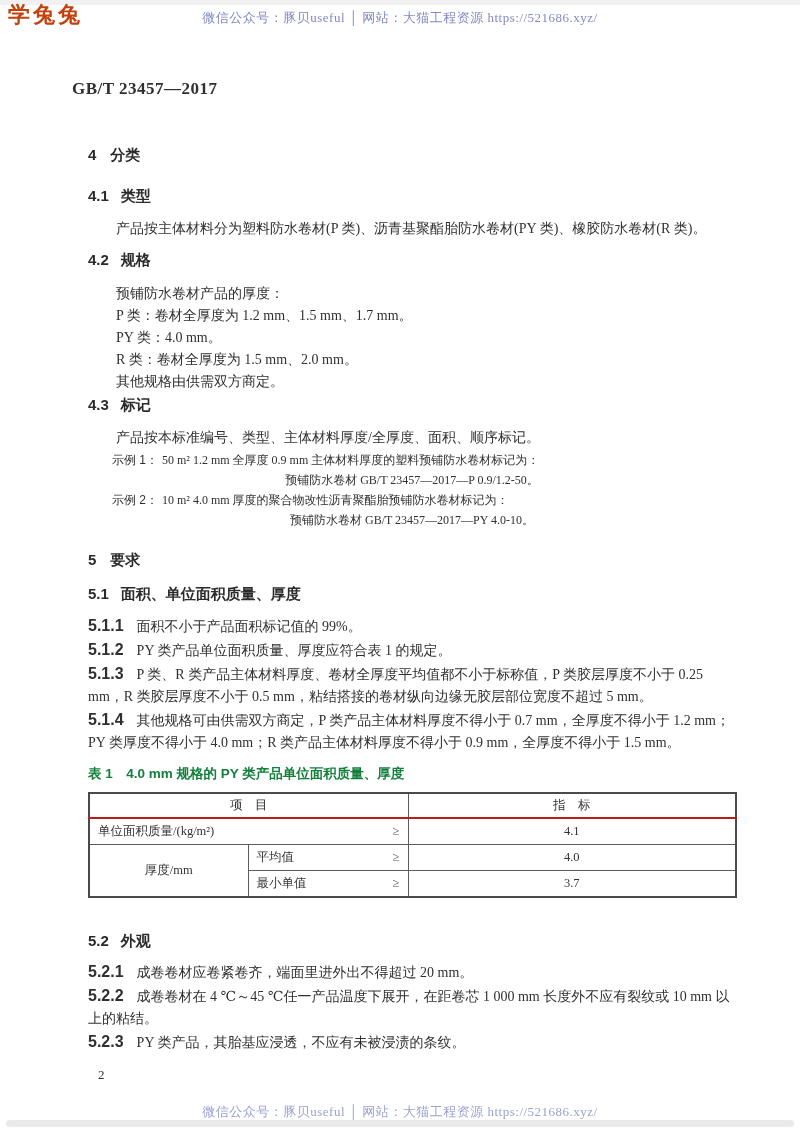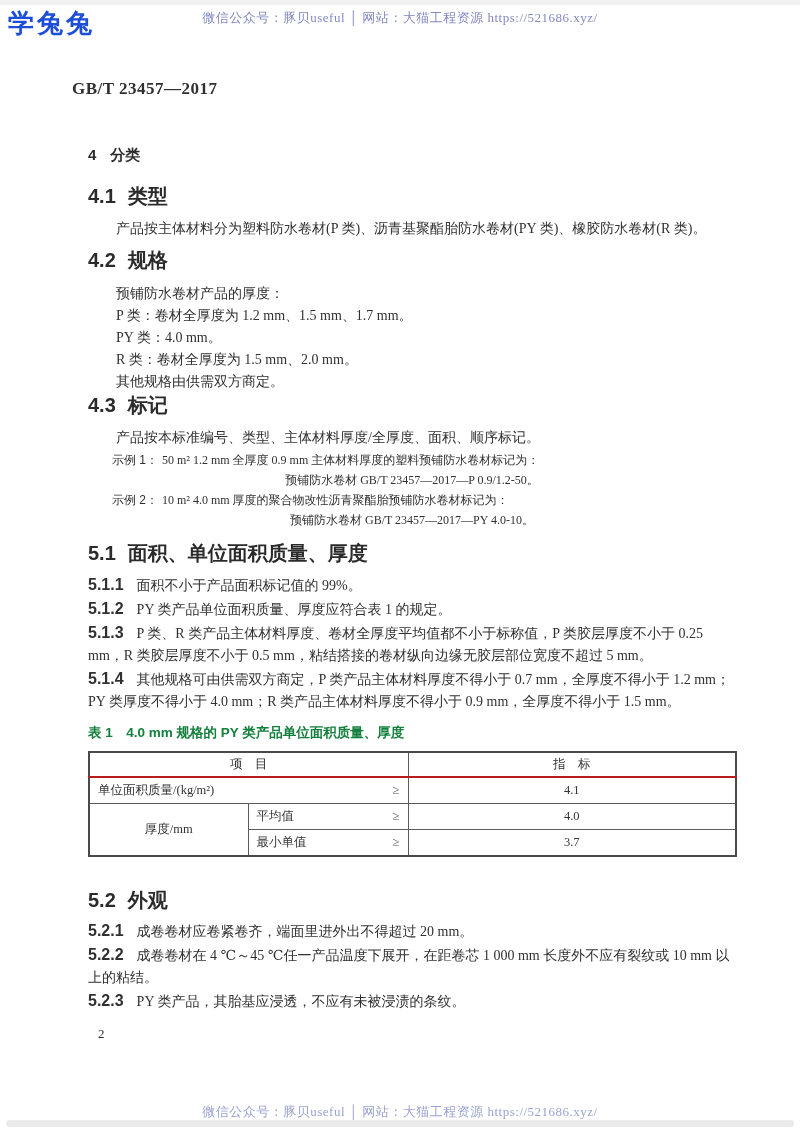--- a/index.html
+++ b/index.html
@@ -4,42 +4,42 @@
 <style>
   html,body{margin:0;padding:0;}
   body{
     width:800px;height:1132px;position:relative;background:#ffffff;
     font-family:"Liberation Serif","DejaVu Serif",serif;color:#303030;
     overflow:hidden;
   }
   .scan-edge-top{position:absolute;top:0;left:0;width:800px;height:5px;background:#f1f1f1;}
   .scan-edge-bottom{position:absolute;top:1120px;left:6px;width:788px;height:7px;background:#eaeaea;border-radius:4px;}
   .watermark{
-    position:absolute;top:6px;left:8px;font-family:"Liberation Sans",sans-serif;
-    font-size:26px;font-weight:bold;color:#1d4ed8;letter-spacing:3px;
+    position:absolute;top:0;left:8px;font-family:"Liberation Sans",sans-serif;
+    font-size:22px;font-weight:bold;color:#c2410c;letter-spacing:3px;
   }
   .banner{
     position:absolute;left:0;width:800px;text-align:center;
     font-size:13px;color:#8289c4;letter-spacing:0.5px;
   }
   .banner.top{top:9px;}
   .banner.bottom{top:1103px;color:#9aa2d2;}
   .doc-number{
     position:absolute;top:79px;left:72px;font-size:17px;font-weight:bold;
     font-family:"Liberation Serif","DejaVu Serif",serif;letter-spacing:0.5px;
   }
   .content{position:absolute;top:140px;left:88px;width:648px;}
   .sec-h{
     font-family:"Liberation Sans","DejaVu Sans",sans-serif;font-weight:bold;
     font-size:15px;line-height:20px;color:#2b2b2b;
   }
   .sec-h .num{margin-right:14px;}
   .sub-h{
     font-family:"Liberation Sans","DejaVu Sans",sans-serif;font-weight:bold;
-    font-size:20px;line-height:20px;color:#2b2b2b;
+    font-size:15px;line-height:20px;color:#2b2b2b;
   }
   .sub-h .num{margin-right:12px;}
   p{margin:0;font-size:14px;line-height:22px;}
   .indent{text-indent:28px;}
   .spec-line{padding-left:28px;}
   .clause{margin:1px 0;}
   .clause .cnum{
     font-family:"Liberation Sans","DejaVu Sans",sans-serif;font-weight:bold;
     font-size:16px;margin-right:13px;
   }
@@ -107,20 +107,23 @@
   <p class="example" style="margin-top:2px;">
     <span class="exlabel">示例 1：</span><span>50 m² 1.2 mm 全厚度 0.9 mm 主体材料厚度的塑料预铺防水卷材标记为：</span>
   </p>
   <p class="example mark">预铺防水卷材 GB/T 23457—2017—P 0.9/1.2-50。</p>
 
   <p class="example">
     <span class="exlabel">示例 2：</span><span>10 m² 4.0 mm 厚度的聚合物改性沥青聚酯胎预铺防水卷材标记为：</span>
   </p>
   <p class="example mark">预铺防水卷材 GB/T 23457—2017—PY 4.0-10。</p>
 
+  <div class="sec-h" style="margin-top:21px;">
+    <span class="num">5</span><span>要求</span>
+  </div>
 
   <div class="sub-h" style="margin-top:14px;">
     <span class="num">5.1</span><span>面积、单位面积质量、厚度</span>
   </div>
 
   <div style="margin-top:11px;">
     <p class="clause">
       <b class="cnum">5.1.1</b><span>面积不小于产品面积标记值的 99%。</span>
     </p>
     <p class="clause">

